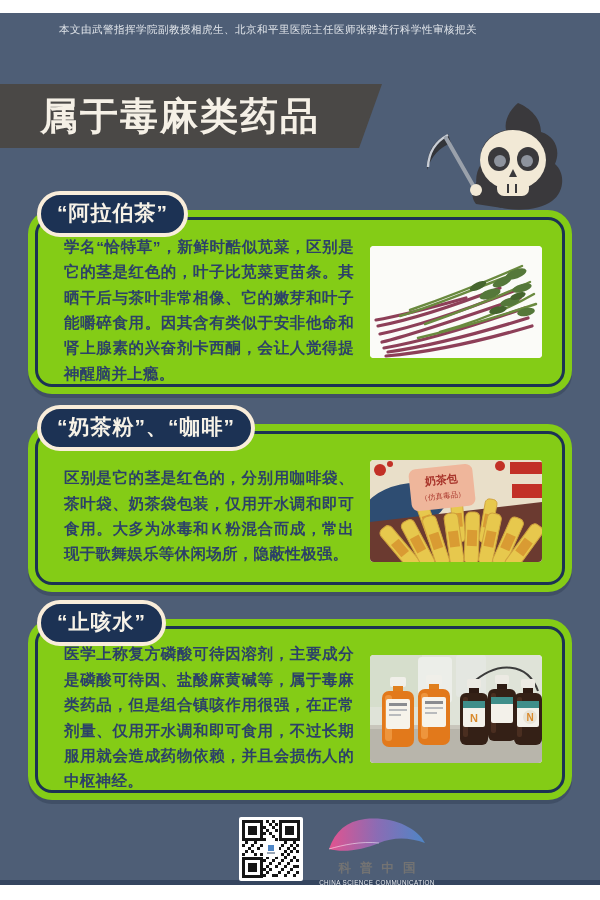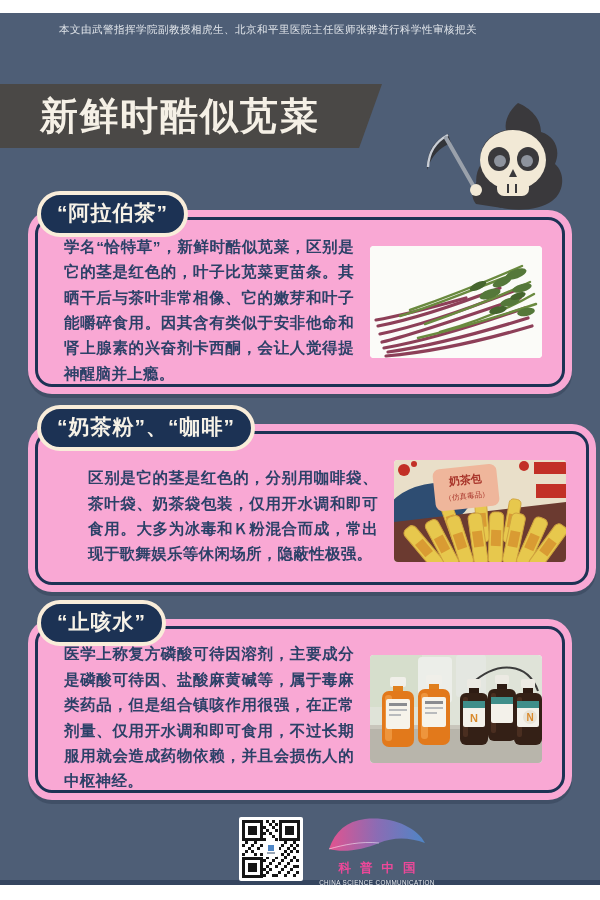--- a/index.html
+++ b/index.html
@@ -18,21 +18,21 @@
     position:absolute;left:0;top:84px;width:382px;height:64px;background:#4a4846;
     clip-path:polygon(0 0,100% 0,94% 100%,0 100%);
     display:flex;align-items:center;box-sizing:border-box;padding-left:40px;
   }
   .title-banner .title{
     color:#f5f0e6;font-size:38px;font-weight:bold;letter-spacing:2px;line-height:1;
   }
   .reaper{position:absolute;left:424px;top:100px;width:150px;height:110px;}
 
   .card{
-    position:absolute;left:28px;width:544px;background:#f9a8d4;border-radius:24px;
+    position:absolute;left:28px;width:544px;background:#84cc16;border-radius:24px;
     box-shadow:0 4px 0 rgba(25,35,55,0.25);
   }
   .card::after{
     content:"";position:absolute;inset:7px;border:3px solid #1c3254;border-radius:17px;
     pointer-events:none;z-index:1;
   }
   .card-label{
     position:absolute;top:-19px;left:9px;z-index:3;
     background:#1c3254;color:#f7f2e7;border:4px solid #f9edda;border-radius:26px;
     padding:4px 16px 6px;font-size:21px;font-weight:bold;letter-spacing:1px;white-space:nowrap;
@@ -43,38 +43,38 @@
   }
   .card-text{
     margin:0;flex:1;color:#2c4168;font-size:15.5px;line-height:1.64;
     letter-spacing:0.3px;text-align:justify;font-weight:bold;
   }
   .card-image{
     flex:0 0 172px;align-self:flex-start;border-radius:4px;overflow:hidden;margin-top:6px;
     background:#fff;
   }
   #card-1{top:210px;height:184px;}
-  #card-2{top:424px;height:168px;padding-left:24px;}
+  #card-2{top:424px;height:168px;}
   #card-3{top:619px;height:181px;}
 
   .footer-qr{position:absolute;left:239px;top:817px;width:64px;height:64px;}
   .footer-logo{position:absolute;left:314px;top:815px;width:126px;text-align:center;}
-  .logo-cn{color:#ec4899;font-size:12.5px;font-weight:bold;letter-spacing:9px;margin-top:1px;text-indent:9px;}
+  .logo-cn{color:#737373;font-size:12.5px;font-weight:bold;letter-spacing:9px;margin-top:1px;text-indent:9px;}
   .logo-en{color:#e8ebef;font-size:6.3px;letter-spacing:0.4px;margin-top:2px;}
 </style>
 </head>
 <body>
 
 <div class="bg-slate"></div>
 <div class="bg-bottom-line"></div>
 
 <div class="review-note">本文由武警指挥学院副教授相虎生、北京和平里医院主任医师张骅进行科学性审核把关</div>
 
 <div class="title-banner">
-  <span class="title">新鲜时酷似苋菜</span>
+  <span class="title">属于毒麻类药品</span>
 </div>
 
 <svg class="reaper" viewBox="0 0 150 110">
 
   <path d="M24 34 Q2 44 3 70 Q9 50 27 43 Z" fill="#33353a"></path>
   <path d="M24 35 Q5 45 4 67" stroke="#c9ced6" stroke-width="2.4" fill="none"></path>
 
   <line x1="22" y1="38" x2="58" y2="101" stroke="#9aa1ab" stroke-width="4" stroke-linecap="round"></line>
 
   <path d="M94 3 C86 10 80 20 82 30 C64 34 54 48 57 64 C48 78 52 96 66 104 C82 112 114 112 128 101 C140 92 142 74 131 64 C137 50 131 36 117 32 C117 18 106 8 94 3 Z" fill="#3a393c"></path>

